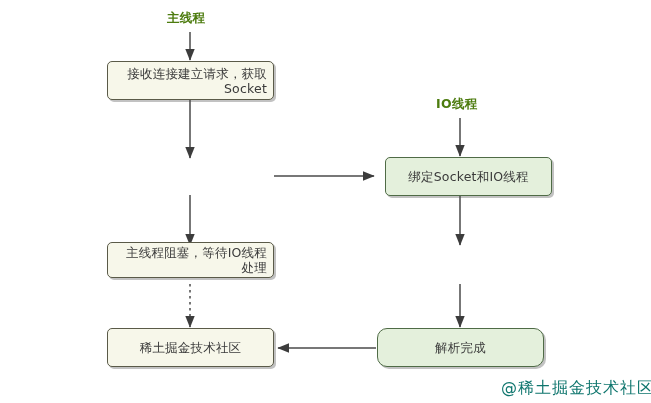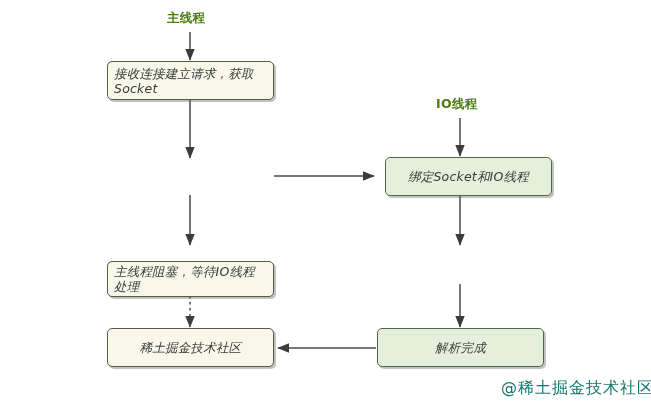--- a/index.html
+++ b/index.html
@@ -20,24 +20,23 @@
     box-sizing: border-box;
     border: 1.4px solid #5c5c4a;
     border-radius: 5px;
     display: flex;
     align-items: center;
     justify-content: center;
     font-size: 12.5px;
     color: #3a3a3a;
     letter-spacing: 0.2px;
     box-shadow: 2px 2px 0 rgba(80,80,80,0.35);
-    text-align: left;
+    text-align: right;
     line-height: 1.2;
     padding: 17px 6px;
-    font-style: italic;
   }
   .node.cream {
     background: #f7f7ea;
     border-color: #5a5a48;
   }
   .node.green {
     background: #e4f0dc;
     border-color: #4f6b46;
   }
   .lane-label {
@@ -95,24 +94,24 @@
     <line x1="376" y1="348" x2="278" y2="348" stroke="#4a4a4a" stroke-width="1.5" marker-end="url(#arrow)"></line>
   </svg>
 
   <div class="lane-label" style="left:167px; top:10px;">主线程</div>
 
   <div class="lane-label" style="left:436px; top:96px;">IO线程</div>
 
   <div class="node cream" style="left:107px; top:61px; width:167px; height:39px;">接收连接建立请求，获取Socket</div>
 
 
-  <div class="node cream" style="left:107px; top:261px; width:167px; height:26px;">主线程阻塞，等待IO线程处理</div>
+  <div class="node cream" style="left:107px; top:242px; width:167px; height:26px;">主线程阻塞，等待IO线程处理</div>
 
   <div class="node cream" style="left:107px; top:328px; width:167px; height:39px;">稀土掘金技术社区</div>
 
   <div class="node green" style="left:377px; top:157px; width:167px; height:39px;margin-left:8px;">绑定Socket和IO线程</div>
 
 
-  <div class="node green" style="left:377px; top:328px; width:167px; height:39px;">解析完成</div>
+  <div class="node green" style="left:377px; top:328px; width:167px; height:39px;border-radius:10px;">解析完成</div>
 
   <div class="watermark" style="left:501px; top:378px;">@稀土掘金技术社区</div>
 
 </div>
 
 </body></html>

